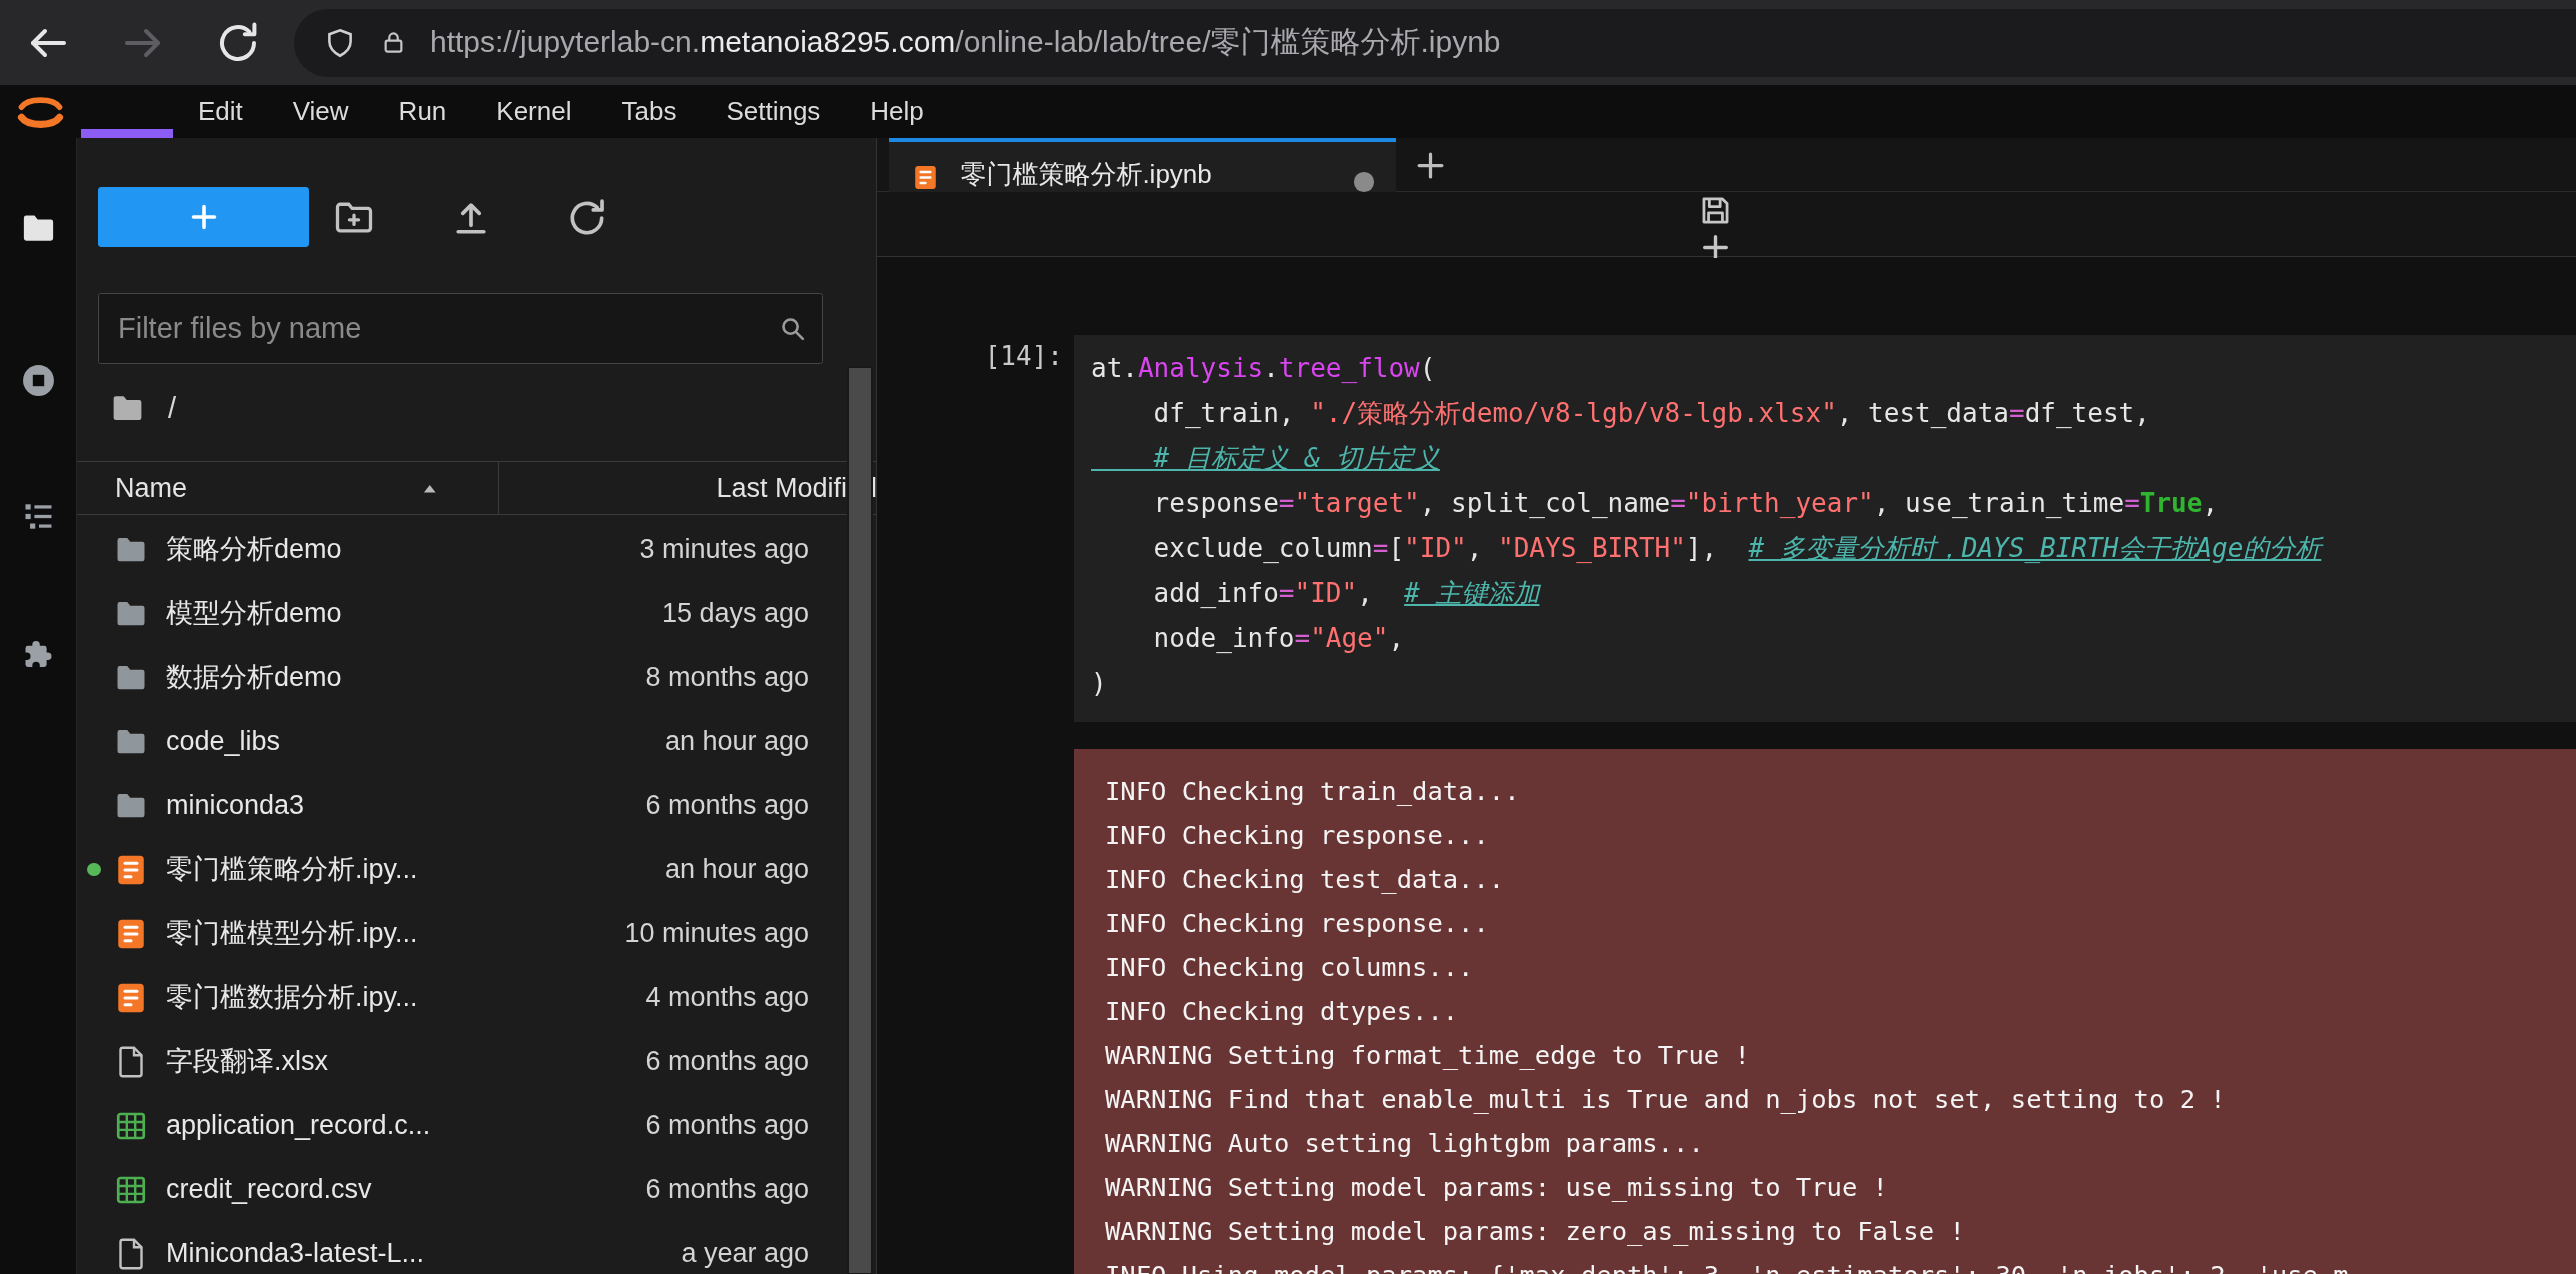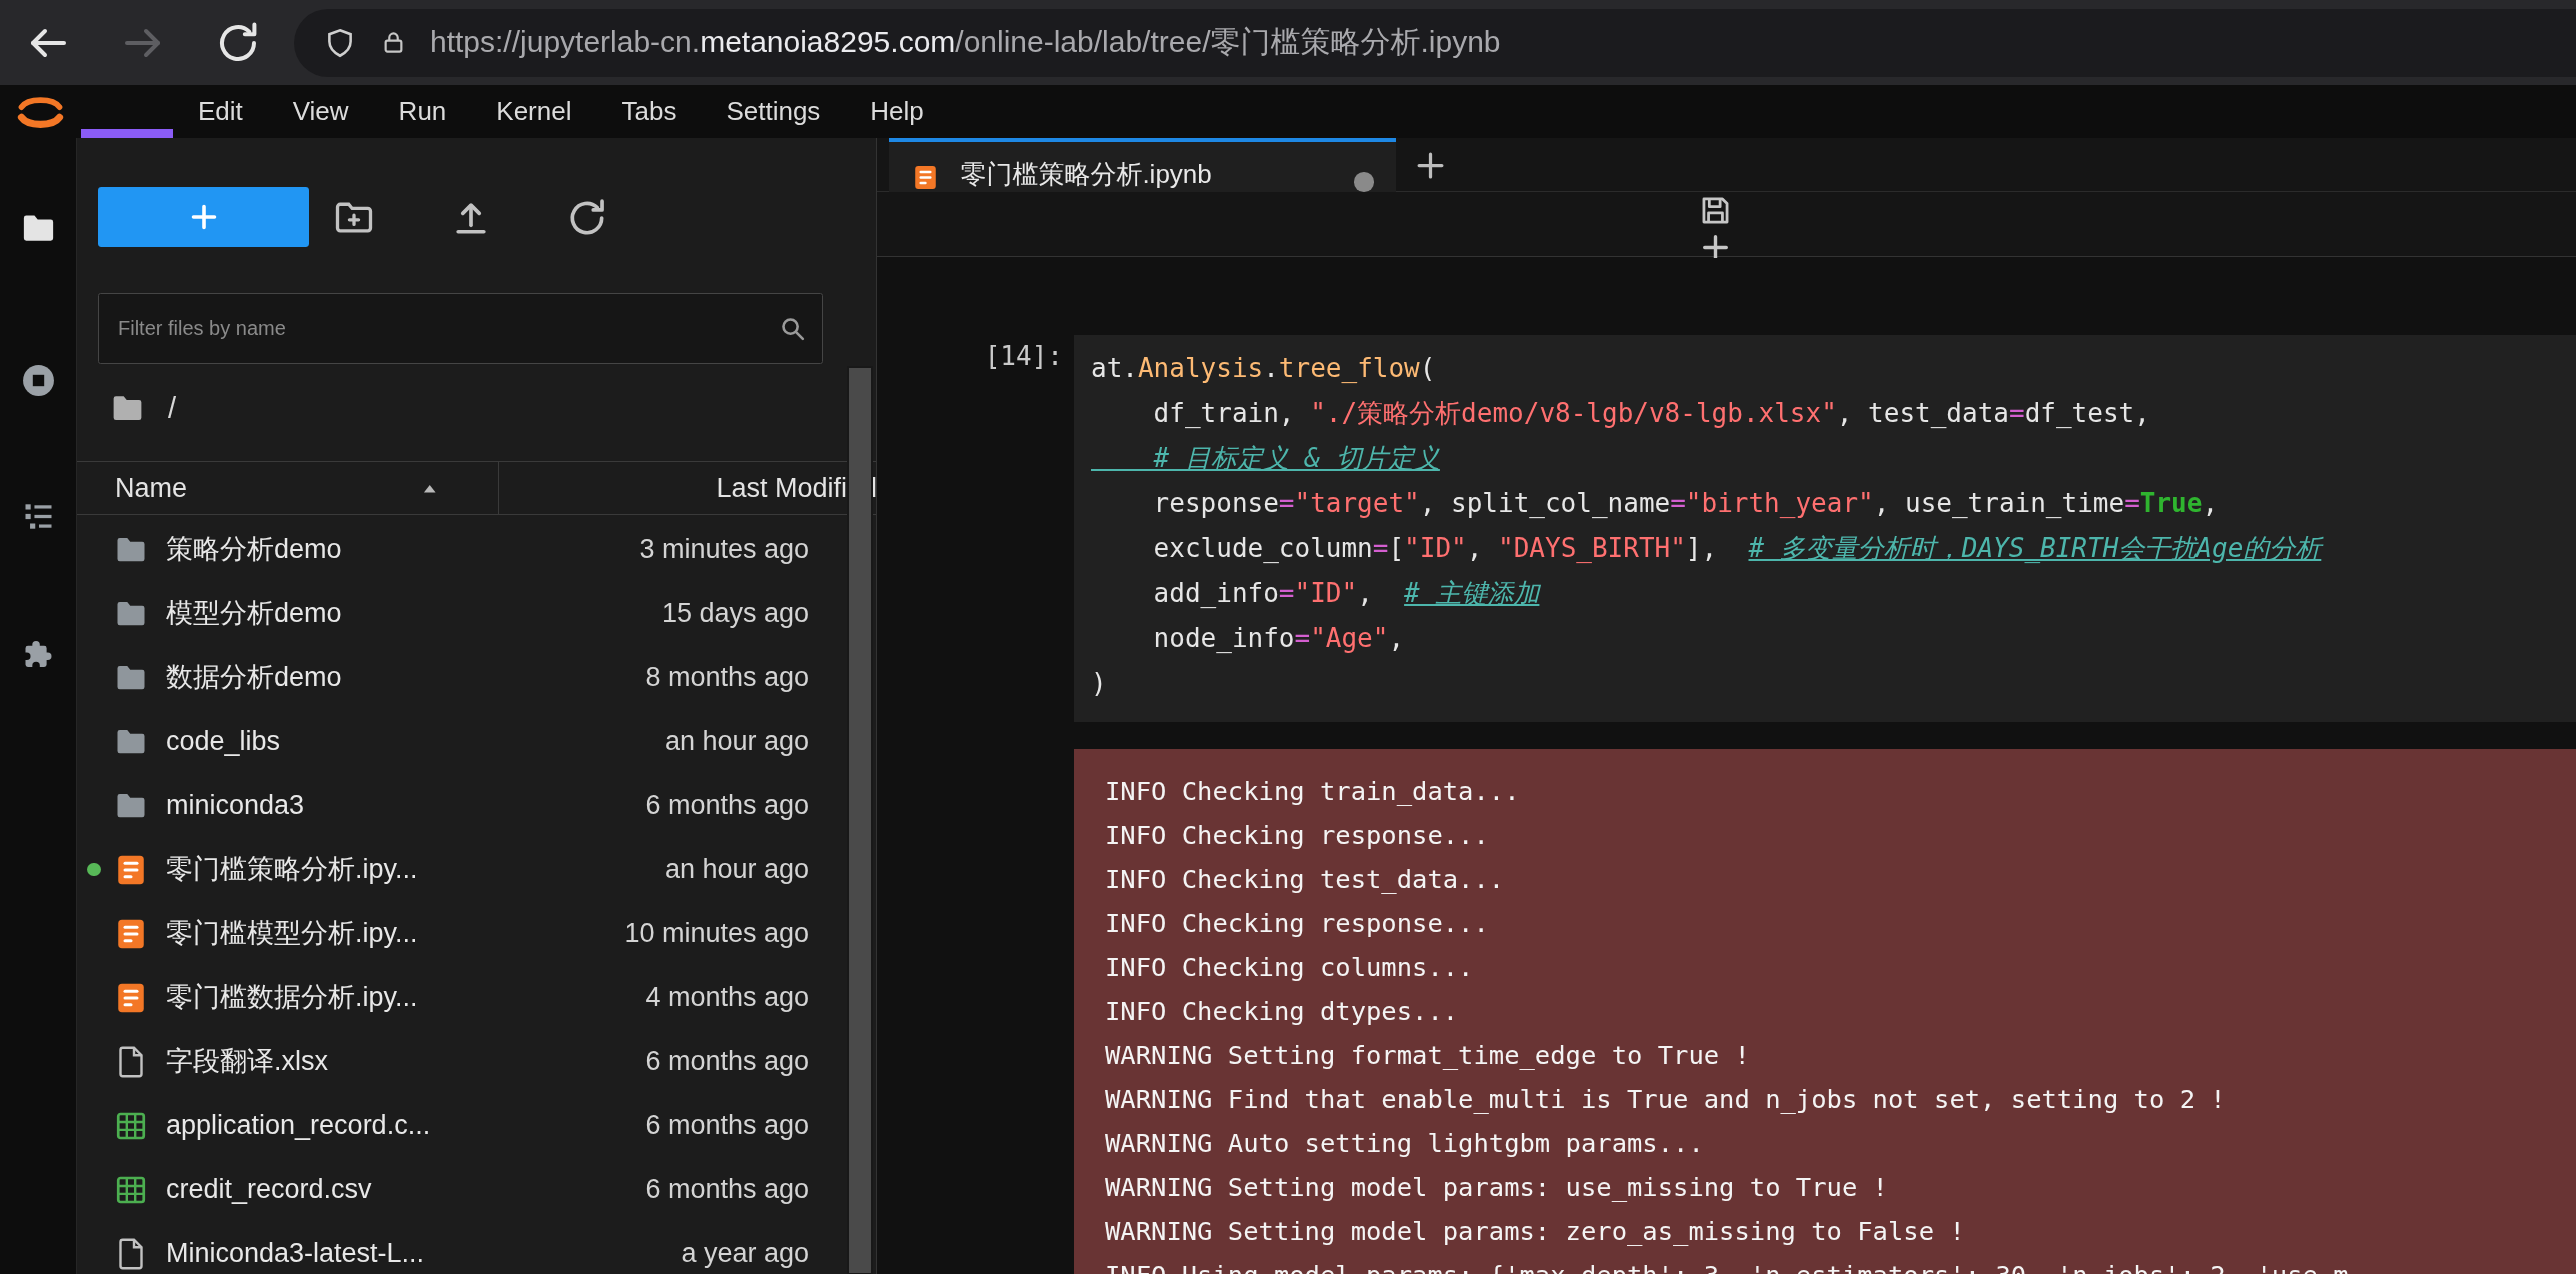--- a/index.html
+++ b/index.html
@@ -23,21 +23,21 @@
 
   
   #sidebar-strip { position:absolute; left:0; top:138px; width:77px; height:1137px; background:#0d0d0d; border-right:0.9px solid #262626; }
   .strip-icon { position:absolute; left:19px; width:39px; height:39px; cursor:pointer; }
 
   
   #filebrowser { position:absolute; left:77px; top:138px; width:800px; height:1137px; background:#1c1c1c; border-right:0.9px solid #333; overflow:hidden; }
   #new-launcher-btn { position:absolute; left:21px; top:49px; width:211px; height:60px; background:#2196f3; border-radius:3.4px; display:flex; align-items:center; justify-content:center; cursor:pointer; }
   .fb-tool { position:absolute; top:58px; width:44px; height:44px; cursor:pointer; }
   #filter-box { position:absolute; left:21px; top:155px; width:725px; height:71px; }
-  #filter-input { width:100%; height:100%; background:#161616; border:0.9px solid #454545; border-radius:2.6px; color:#cfcfcf; font-size:20px; padding:0 60px 0 19px; outline:none; font-family:"Liberation Sans", sans-serif; }
+  #filter-input { width:100%; height:100%; background:#161616; border:0.9px solid #454545; border-radius:2.6px; color:#cfcfcf; font-size:29px; padding:0 60px 0 19px; outline:none; font-family:"Liberation Sans", sans-serif; }
   #filter-input::placeholder { color:#8a8a8a; }
   #filter-search-icon { position:absolute; right:15.3px; top:20.4px; width:31px; height:31px; }
   #breadcrumb { position:absolute; left:32px; top:248px; height:44px; display:flex; align-items:center; cursor:pointer; }
   #breadcrumb .root { font-size:29px; color:#d8d8d8; margin-left:22px; }
   #fb-header { position:absolute; left:0; top:323px; width:800px; height:54px; border-top:0.9px solid #3a3a3a; border-bottom:0.9px solid #3a3a3a; }
   #fb-header .hname { position:absolute; left:38px; top:0; line-height:53px; font-size:27px; color:#e4e4e4; }
   #sort-caret { position:absolute; left:340px; top:14.5px; width:25.5px; height:25.5px; }
   #fb-header .hmod { position:absolute; left:421px; right:0; top:0; height:53px; line-height:53px; border-left:0.9px solid #3a3a3a; font-size:27px; color:#e4e4e4; text-align:right; }
   #file-list { position:absolute; left:0; top:379px; width:800px; height:758px; overflow:hidden; }
   .file-row { position:relative; height:64px; cursor:pointer; }
@@ -59,21 +59,21 @@
   .tb-btn { width:37px; height:37px; margin-right:39px; cursor:pointer; }
   #mode-select { margin-left:44px; display:flex; align-items:center; cursor:pointer; }
   #mode-select .mode-label { font-size:26px; color:#d6d6d6; }
   #mode-select .chev { width:29px; height:29px; margin-left:141px; }
 
   #nb-content { position:absolute; left:0; top:120px; width:1699px; bottom:0; background:#111; overflow:hidden; }
   #cell-prompt { position:absolute; left:0; top:83px; width:186px; text-align:right; font-size:26px; color:#c9c9c9; font-family:"DejaVu Sans Mono", monospace; }
   #code-editor { position:absolute; left:197px; top:77px; right:0; height:387px; background:#212121; cursor:text; overflow:hidden; }
   #code-lines { padding:11px 0 0 17px; }
   .code-line { height:45px; line-height:45px; font-family:"DejaVu Sans Mono", monospace; font-size:26px; color:#e6e6e6; white-space:pre; }
-  .tok-p { color:#fdba74; }
+  .tok-p { color:#d946ef; }
   .tok-s { color:#ff7070; }
   .tok-c { color:#4db6ac; font-style:italic;text-decoration:underline; }
   .tok-o { color:#d45fd0; }
   .tok-k { color:#2fb52f; font-weight:bold; }
   #cell-output { position:absolute; left:197px; top:491px; right:0; bottom:0; background:#693434; padding:20.4px 0 0 31px; overflow:hidden; }
   .out-line { height:44px; line-height:44px; font-family:"DejaVu Sans Mono", monospace; font-size:25.5px; color:#f4f4f4; white-space:pre; }
 </style>
 </head>
 <body>
 

